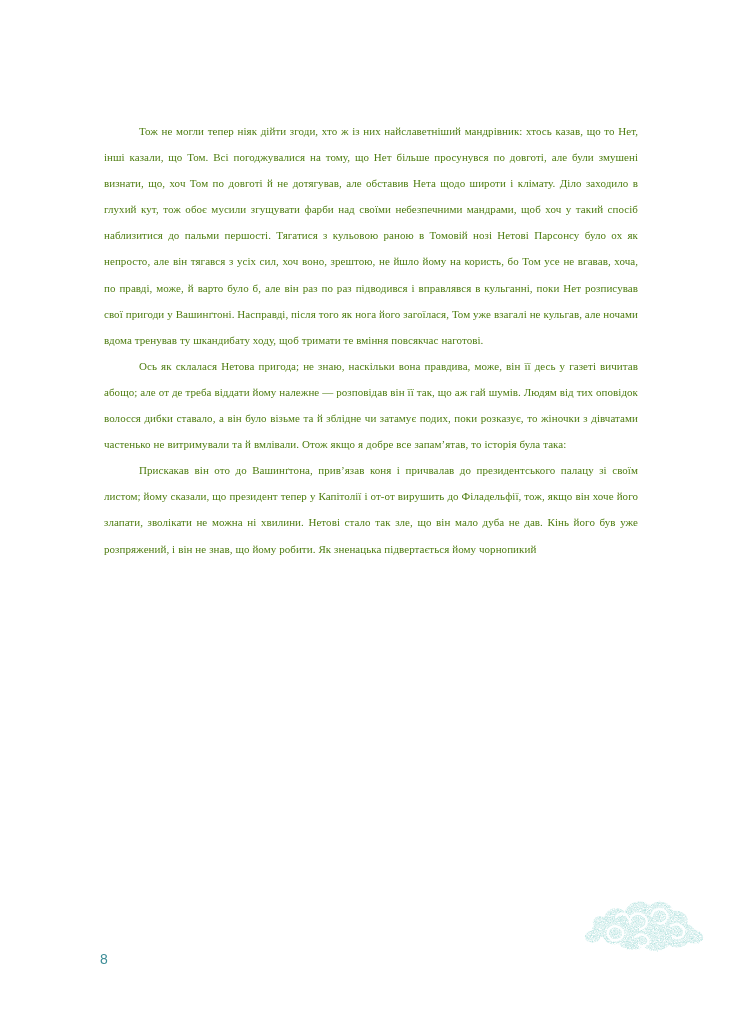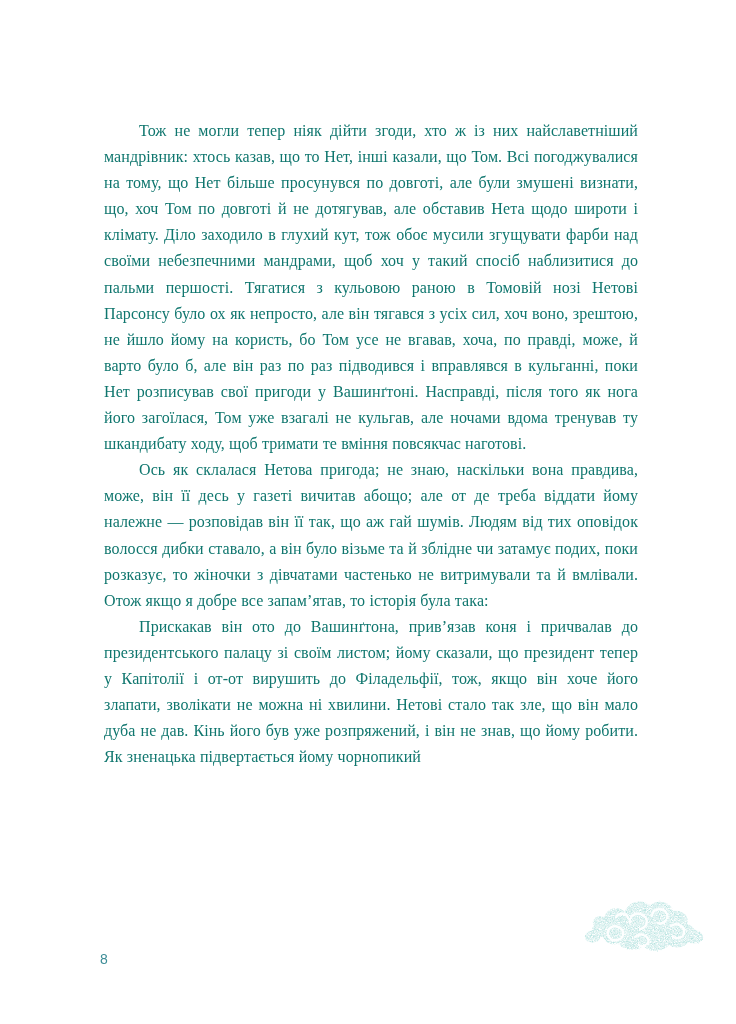--- a/index.html
+++ b/index.html
@@ -30,23 +30,23 @@
     left: 104px;
     top: 118px;
     width: 534px;
   }
 
   .para {
     margin: 0;
     text-align: justify;
     text-justify: inter-word;
     text-indent: 35px;
-    font-size: 16px;
+    font-size: 11px;
     line-height: 26.1px;
-    color: #0f766e;
+    color: #4d7c0f;
     letter-spacing: 0.005em;
     word-spacing: 0.01em;
     hyphens: manual;
   }
   .para:last-child { margin-bottom: 10px; }
 
   
   .folio {
     position: absolute;
     left: 100px;

